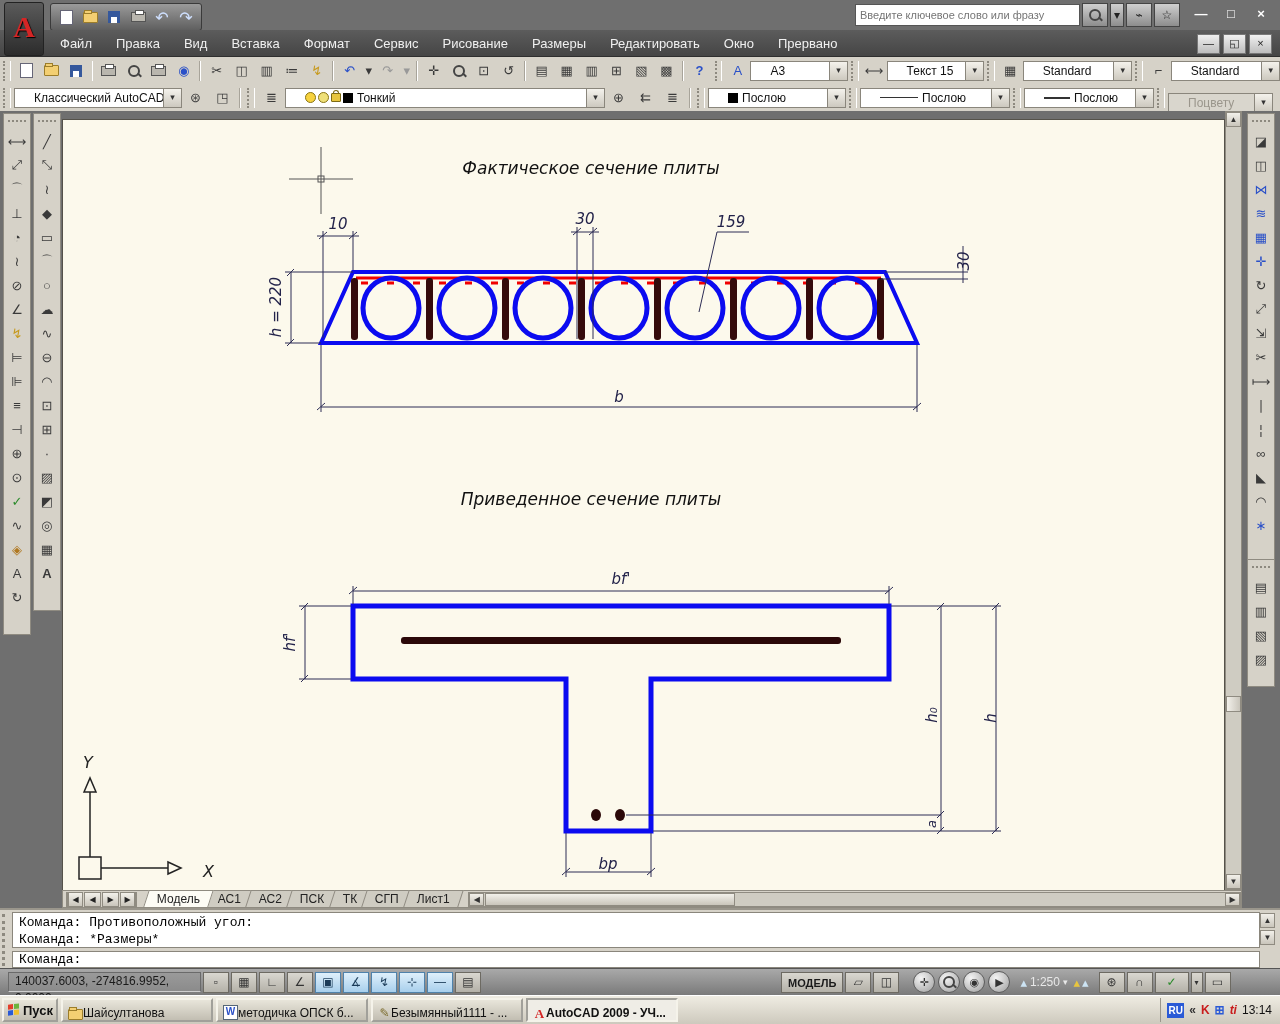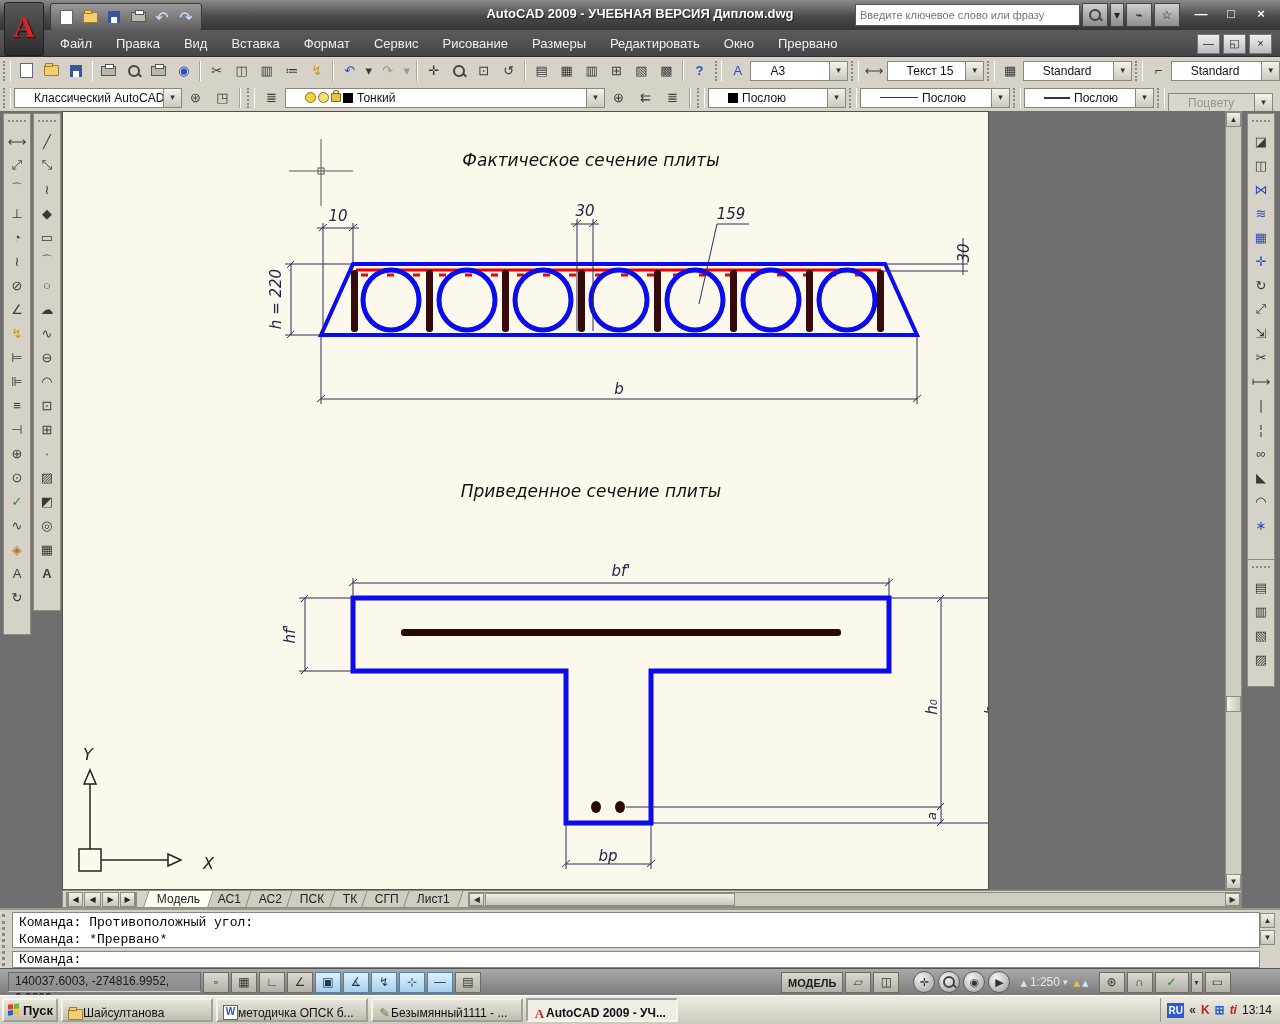--- a/index.html
+++ b/index.html
@@ -53,21 +53,21 @@
   .dot-y2{width:9px;height:9px;border-radius:50%;background:#efe078;border:1px solid #8a7514;margin-right:2px;}
   .lock-i{width:8px;height:7px;background:#e8c53e;border:1px solid #7d6a14;border-radius:1px;margin-right:2px;position:relative;}
   .lock-i::before{content:"";position:absolute;left:1px;top:-4px;width:4px;height:3px;border:1px solid #7d6a14;border-bottom:none;border-radius:3px 3px 0 0;}
 
   
   #main{left:0;top:111px;width:1280px;height:797px;background:#6f6f6f;}
   .vband{top:0;height:797px;background:#6f6f6f;}
   .vtoolbar{background:#d6d2c8;border:1px solid #8f8b81;width:26px;display:flex;flex-direction:column;align-items:center;padding-top:6px;}
   .vtoolbar .tgrip{width:18px;height:4px;border-top:2px dotted #8d897f;margin-bottom:3px;}
   .vbtn{width:22px;height:24px;display:flex;align-items:center;justify-content:center;font-size:13px;color:#3a3a3a;}
-  #canvas{left:62px;top:0;width:927px;height:779px;background:#fcf9ec;border:1px solid #55524a;box-sizing:border-box;overflow:hidden;}
+  #canvas{left:62px;top:8px;width:1163px;height:779px;background:#fcf9ec;border:1px solid #55524a;box-sizing:border-box;overflow:hidden;}
   #vscroll{left:1225px;top:0;width:17px;height:779px;background:#cfccc2;border:1px solid #8f8b81;box-sizing:border-box;}
   .scr-btn{width:15px;height:15px;background:linear-gradient(#f2f0ea,#c9c5bb);border:1px solid #8f8b81;font-size:8px;color:#333;text-align:center;line-height:14px;box-sizing:border-box;}
   #vthumb{position:absolute;left:0px;top:584px;width:15px;height:16px;background:linear-gradient(90deg,#f2f0ea,#c9c5bb);border:1px solid #8f8b81;box-sizing:border-box;}
 
   
   #tabbar{left:62px;top:779px;width:1180px;height:18px;background:#d6d2c8;border:1px solid #8f8b81;display:flex;align-items:flex-end;box-sizing:border-box;}
   .tabnav{width:17px;height:15px;background:linear-gradient(#f2f0ea,#c9c5bb);border:1px solid #8f8b81;font-size:8px;text-align:center;line-height:14px;color:#222;margin-right:1px;box-sizing:border-box;}
   .tab{height:16px;padding:0 10px;font-size:12px;color:#222;background:#cfccc2;border:1px solid #8f8b81;border-bottom:none;transform:skewX(-18deg);margin-right:-4px;display:flex;align-items:center;}
   .tab>span{transform:skewX(18deg);}
   .tab.active{background:#fdfcf5;font-weight:normal;z-index:2;}
@@ -105,23 +105,20 @@
 
   .wdoc{width:13px;height:13px;background:#fff;border:1px solid #567;color:#2a50c8;font-size:10px;font-weight:bold;text-align:center;line-height:12px;}
   .acad-sm{width:13px;height:13px;color:#d42525;font-weight:bold;font-family:"Liberation Serif",serif;font-size:13px;line-height:13px;text-align:center;}
   .pen-sm{width:13px;height:13px;color:#7a6a2a;font-size:12px;text-align:center;line-height:13px;}
 </style>
 </head>
 <body>
 
 <div id="root">
 
-  <div id="titlebar" class="abs">
-    <div id="title-text" class="abs">AutoCAD 2009 - УЧЕБНАЯ ВЕРСИЯ Диплом.dwg</div>
-  </div>
   <div id="acad-logo" class="abs">A</div>
   <div id="qat" class="abs">
     <div class="qbtn">
         <span class="mi-page"></span>
       </div>
     <div class="qbtn">
         <span class="mi-folder"></span>
       </div>
     <div class="qbtn">
         <span class="mi-floppy"></span>
@@ -722,21 +719,21 @@
         <div id="hthumb"></div>
         <div class="scr-btn" style="position:absolute;right:0;top:0;height:13px;line-height:12px">▶</div>
       </div>
     </div>
   </div>
 
   <div id="cmdwin" class="abs">
     <div id="cmd-grip" class="abs"></div>
     <div id="cmd-hist" class="abs">
       <div>Команда: Противоположный угол:</div>
-      <div>Команда: *Прервано*</div>
+      <div>Команда: *Размеры*</div>
     </div>
     <div id="cmd-line" class="abs"><span>Команда:</span></div>
     <div id="cmd-vscroll" class="abs">
       <div class="scr-btn">▲</div>
       <div class="scr-btn" style="margin-top:2px">▼</div>
     </div>
   </div>
 
   <div id="statusbar" class="abs">
     <div id="coords">140037.6003, -274816.9952, 0.0000</div>

